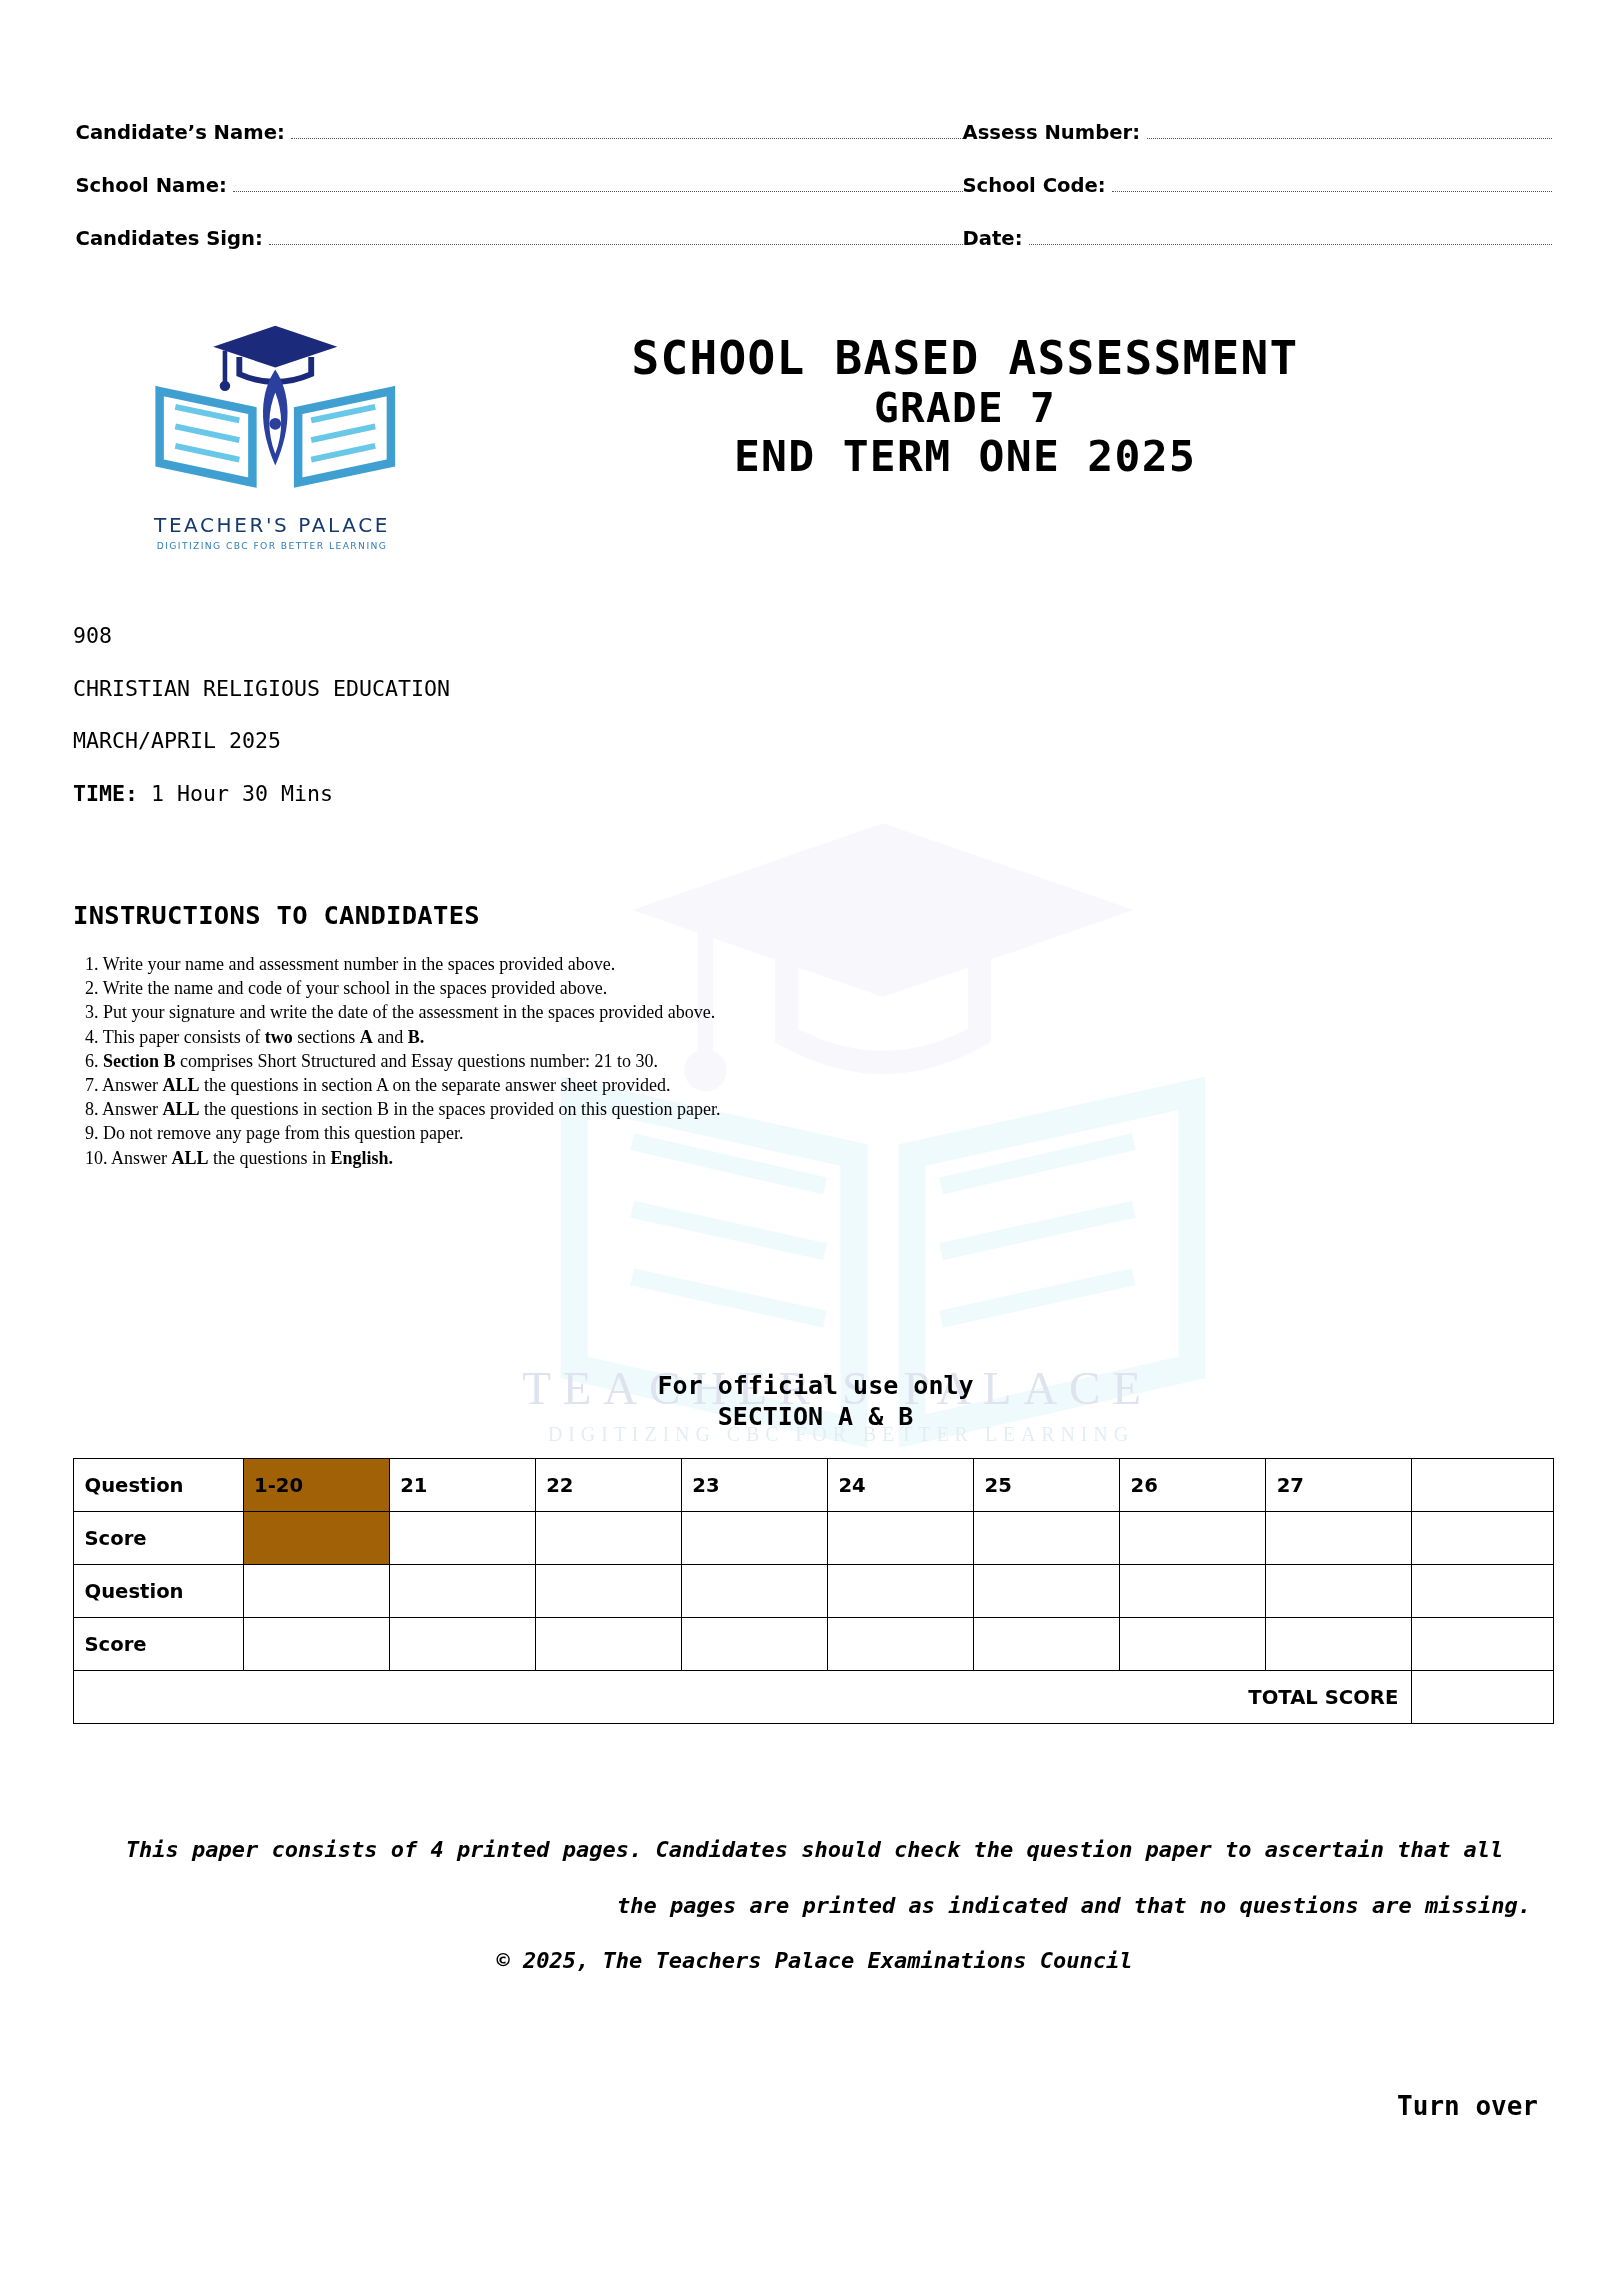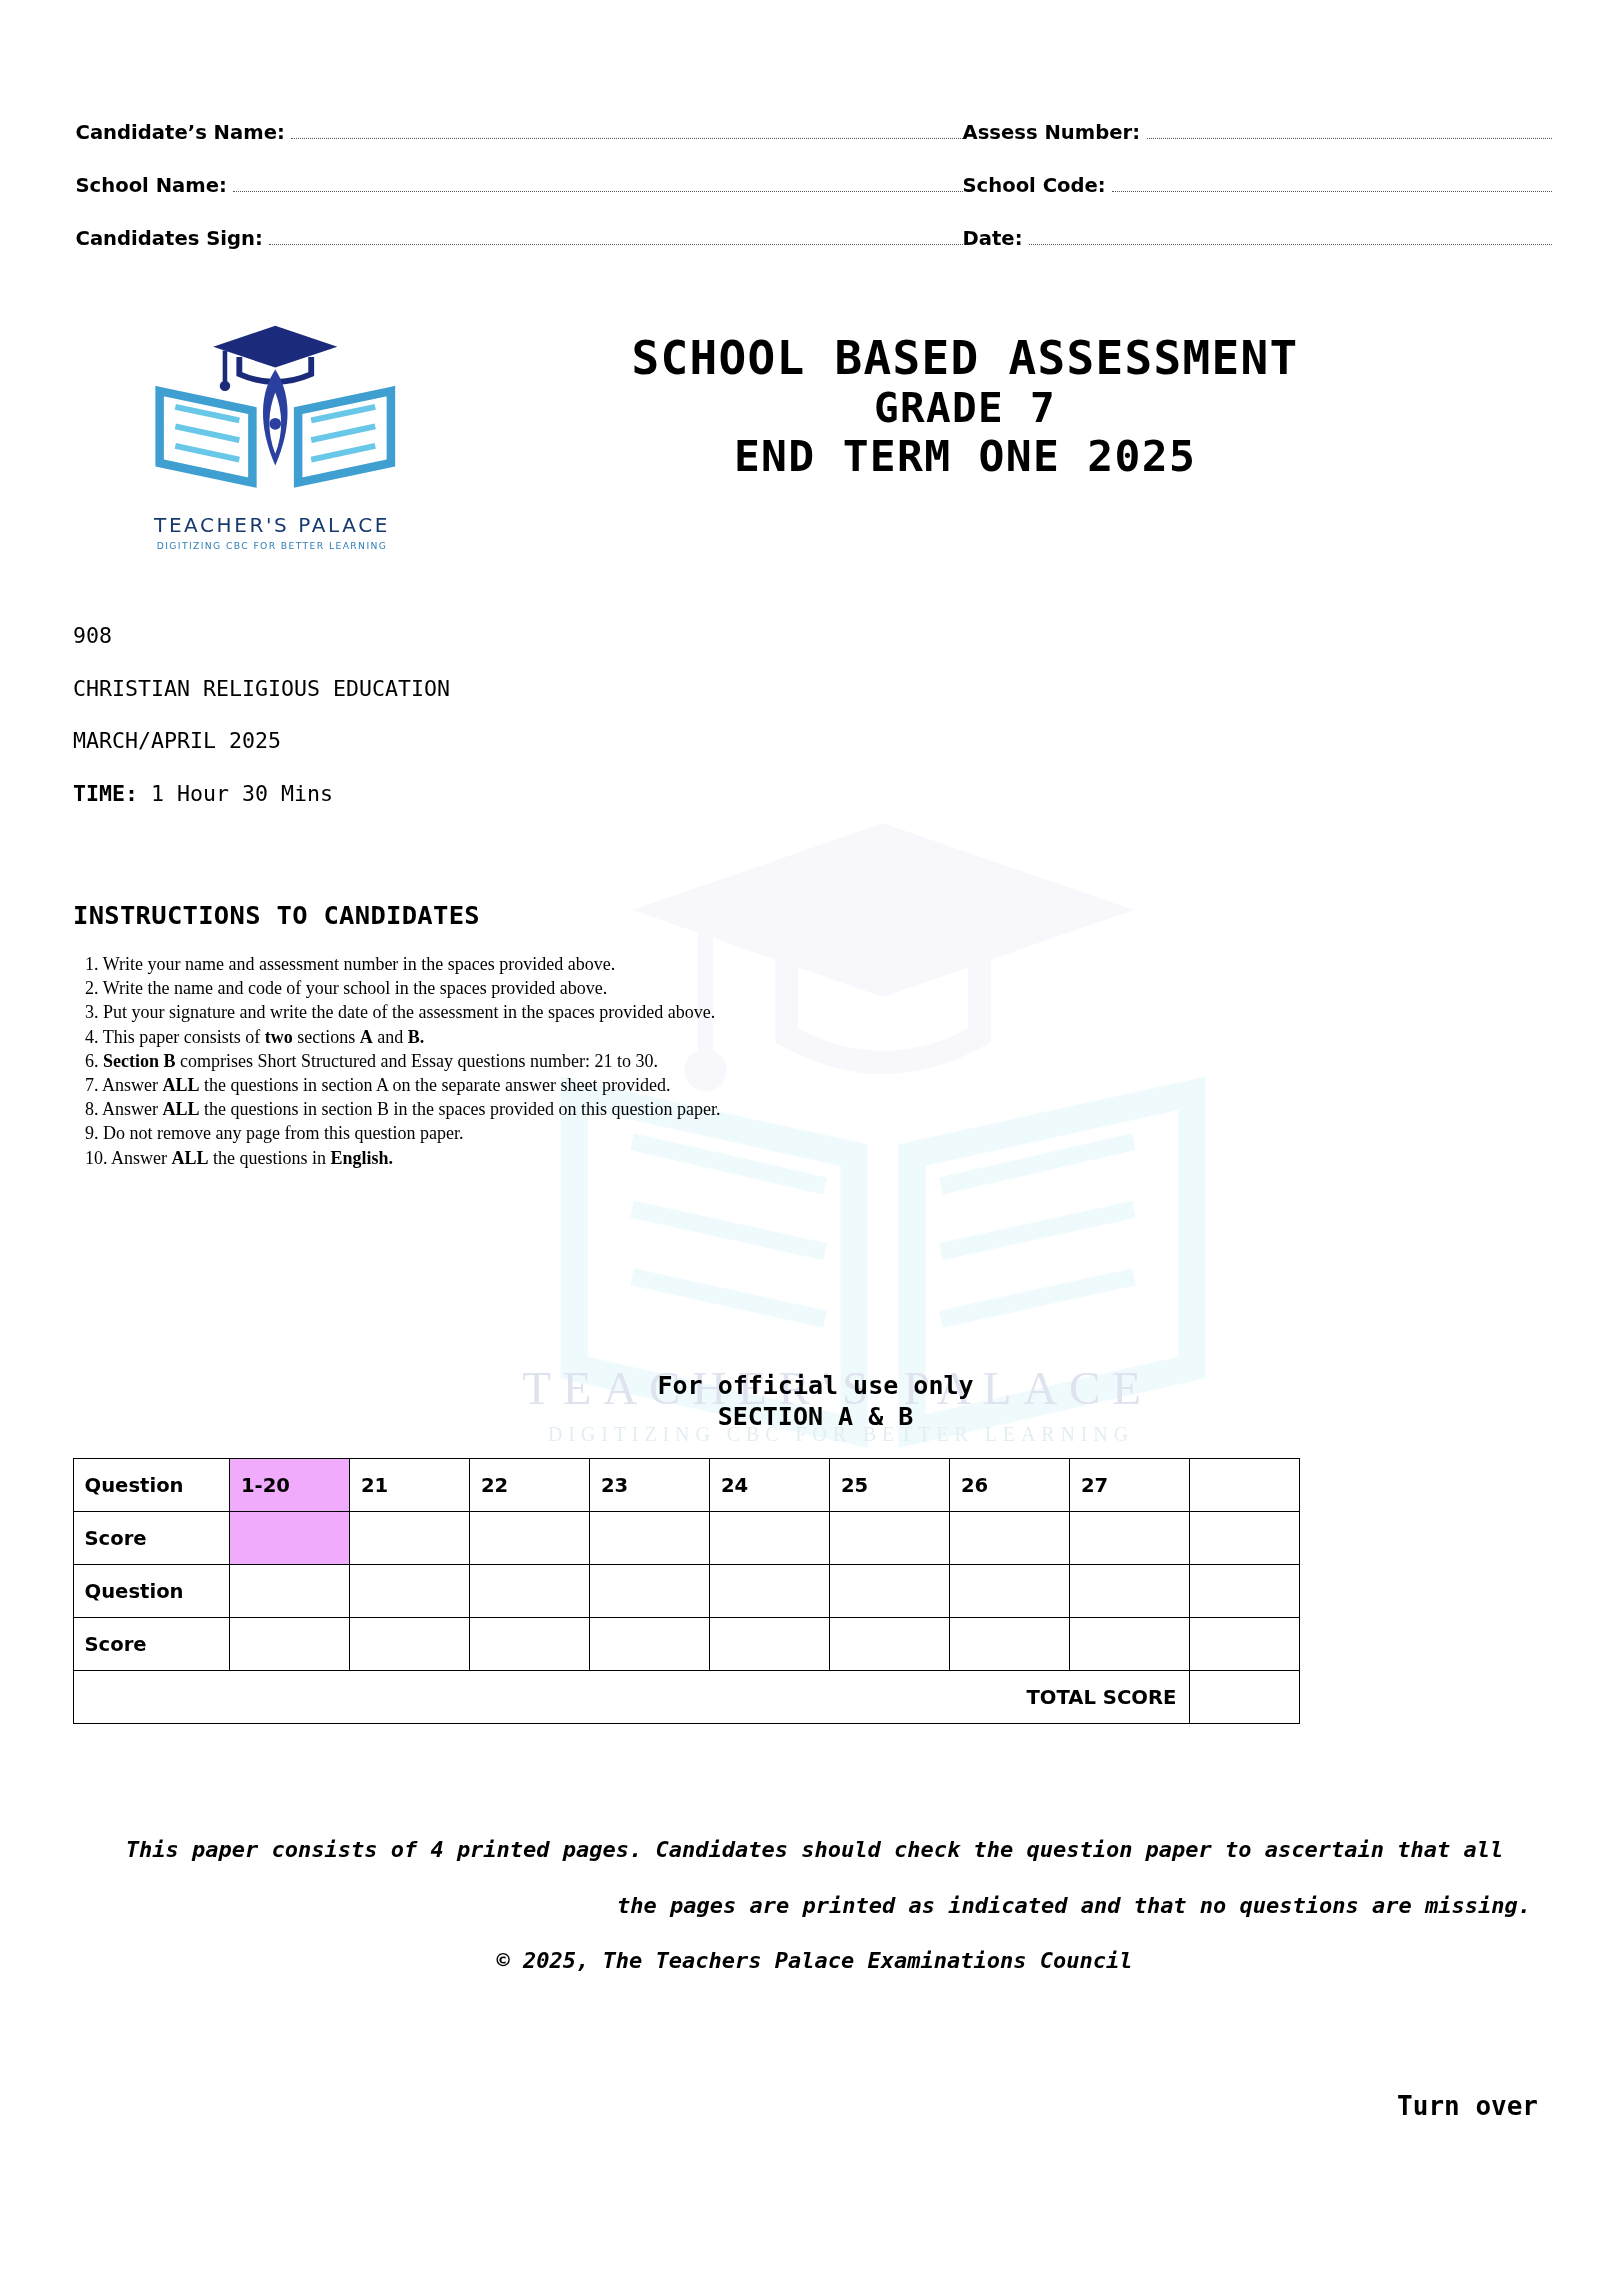--- a/index.html
+++ b/index.html
@@ -178,36 +178,36 @@
     font-weight: bold;
     font-size: 25px;
     line-height: 1.22;
   }
 
   
   .score-table {
     position: absolute;
     left: 73px;
     top: 1458px;
-    width: 1227px;
+    width: 1481px;
     border-collapse: collapse;
     font-family: "DejaVu Sans", sans-serif;
     font-weight: bold;
     font-size: 19.6px;
     border-radius: 11px;
   }
   .score-table td {
     border: 1.3px solid #000;
     height: 52px;
     padding: 0 10.5px;
     vertical-align: middle;
   }
   .score-table td.label { width: 157px; }
   .score-table td.cell { width: 143px; }
-  .score-table td.shaded { background: #f0abfc; }
+  .score-table td.shaded { background: #a16207; }
   .score-table td.total {
     text-align: right;
     padding-right: 13px;
   }
 
   
   .footer {
     position: absolute;
     left: 98px;
     top: 1835px;

